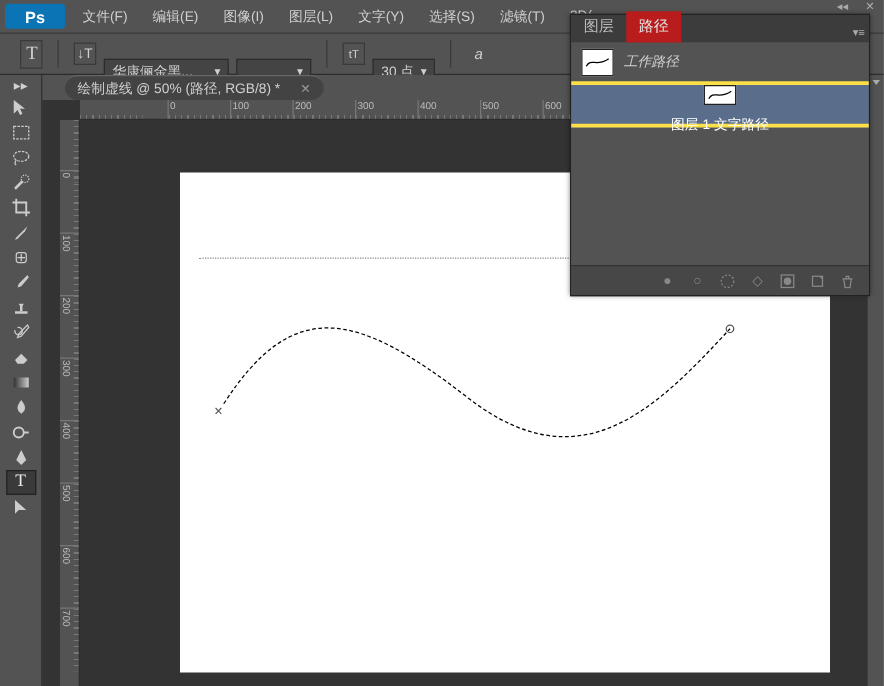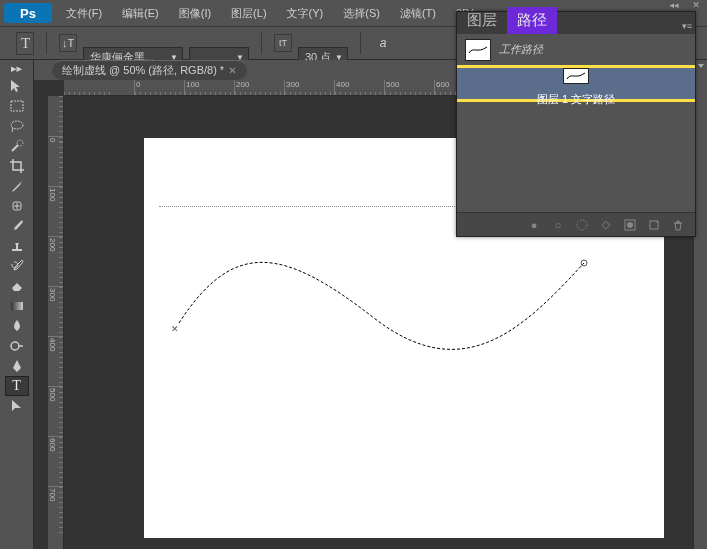--- a/index.html
+++ b/index.html
@@ -30,21 +30,21 @@
 
 .tools { width:34px; background:#535353; border-right:1px solid #2c2c2c; display:flex; flex-direction:column; align-items:center; padding-top:4px; }
 .tool { width:24px; height:20px; margin-bottom:0px; display:flex; align-items:center; justify-content:center; position:relative; }
 .tool.active { background:#3a3a3a; border:1px solid #222; }
 .tool svg { width:16px; height:16px; }
 .tool-expand { width:10px; height:8px; margin-bottom:4px; display:flex; align-items:center; justify-content:center; }
 
 
 .docarea { flex:1; background:#333; display:flex; flex-direction:column; position:relative; }
 .doc-tab { height:20px; background:#535353; display:flex; align-items:center; }
-.tab { background:#434343; height:20px; padding:0 10px; display:flex; align-items:center; gap:4px; font-size:11px; border-top:1px solid #666; margin-left:18px;border-radius:10px; }
+.tab { background:#434343; height:20px; padding:0 10px; display:flex; align-items:center; gap:16px; font-size:11px; border-top:1px solid #666; margin-left:18px;border-radius:10px; }
 .tab-close { font-size:10px; color:#999; }
 .ruler-h { height:16px; background:#535353; border-bottom:1px solid #2c2c2c; display:flex; margin-left:30px; position:relative; overflow:hidden; }
 .ruler-tick { width:50px; font-size:8px; color:#bbb; border-left:1px solid #777; padding-left:1px; height:16px; position:relative; }
 .ruler-tick::after { content:""; position:absolute; left:0; bottom:0; width:50px; height:4px; background:repeating-linear-gradient(90deg,#777 0,#777 1px,transparent 1px,transparent 5px); }
 .canvas-row { flex:1; display:flex; }
 .ruler-v { width:16px; background:#535353; border-right:1px solid #2c2c2c; display:flex; flex-direction:column; margin-left:14px; }
 .ruler-vtick { height:50px; font-size:8px; color:#bbb; border-top:1px solid #777; writing-mode:vertical-lr; padding-top:1px; position:relative; }
 .ruler-vtick::after { content:""; position:absolute; top:0; right:0; height:50px; width:4px; background:repeating-linear-gradient(180deg,#777 0,#777 1px,transparent 1px,transparent 5px); }
 .viewport { flex:1; background:#333; position:relative; overflow:hidden; }
 .canvas { position:absolute; left:80px; top:42px; width:520px; height:400px; background:#fff; }
@@ -52,22 +52,22 @@
 .dotted-line { position:absolute; left:15px; top:68px; width:310px; border-top:1px dotted #888; }
 
 
 .rightcol { width:14px; background:#535353; border-left:1px solid #2c2c2c; display:flex; flex-direction:column; align-items:center; padding-top:4px; gap:6px; }
 .rc-dot { width:6px; height:6px; display:block; }
 .rc-dot.t { border-left:3px solid transparent; border-right:3px solid transparent; border-top:4px solid #aaa; }
 
 
 .panel { position:absolute; top:11px; right:11px; width:240px; background:#535353; border:1px solid #222; box-shadow:0 0 4px rgba(0,0,0,.5); }
 .panel-tabs { height:22px; background:#3c3c3c; display:flex; align-items:flex-end; }
-.ptab { padding:4px 10px; font-size:15px; color:#bbb; }
-.ptab.active { background:#6d28d9; color:#e4e4e4; }
+.ptab { padding:4px 10px; font-size:12px; color:#bbb; }
+.ptab.active { background:#b91c1c; color:#e4e4e4; }
 .panel-menu { margin-left:auto; width:16px; text-align:center; color:#aaa; font-size:9px; padding:3px; }
 .panel-body { background:#535353; }
 .path-row { height:34px; display:flex; align-items:center; padding:0 8px; gap:8px; border-bottom:3px solid #fde047; }
 .path-row.selected { background:#5a6e8c; color:#fff;flex-direction:column; }
 .path-thumb { width:26px; height:22px; background:#fff; border:1px solid #222; display:flex; align-items:center; justify-content:center; }
 .path-thumb svg { width:22px; height:14px; }
 .panel-blank { height:110px; }
 .panel-footer { height:24px; background:#474747; border-top:1px solid #333; display:flex; align-items:center; justify-content:flex-end; gap:10px; padding:0 10px; }
 .pf-icon { width:14px; height:14px; display:flex; align-items:center; justify-content:center; color:#888; font-size:11px; }
 .pf-icon svg { width:12px; height:12px; }

